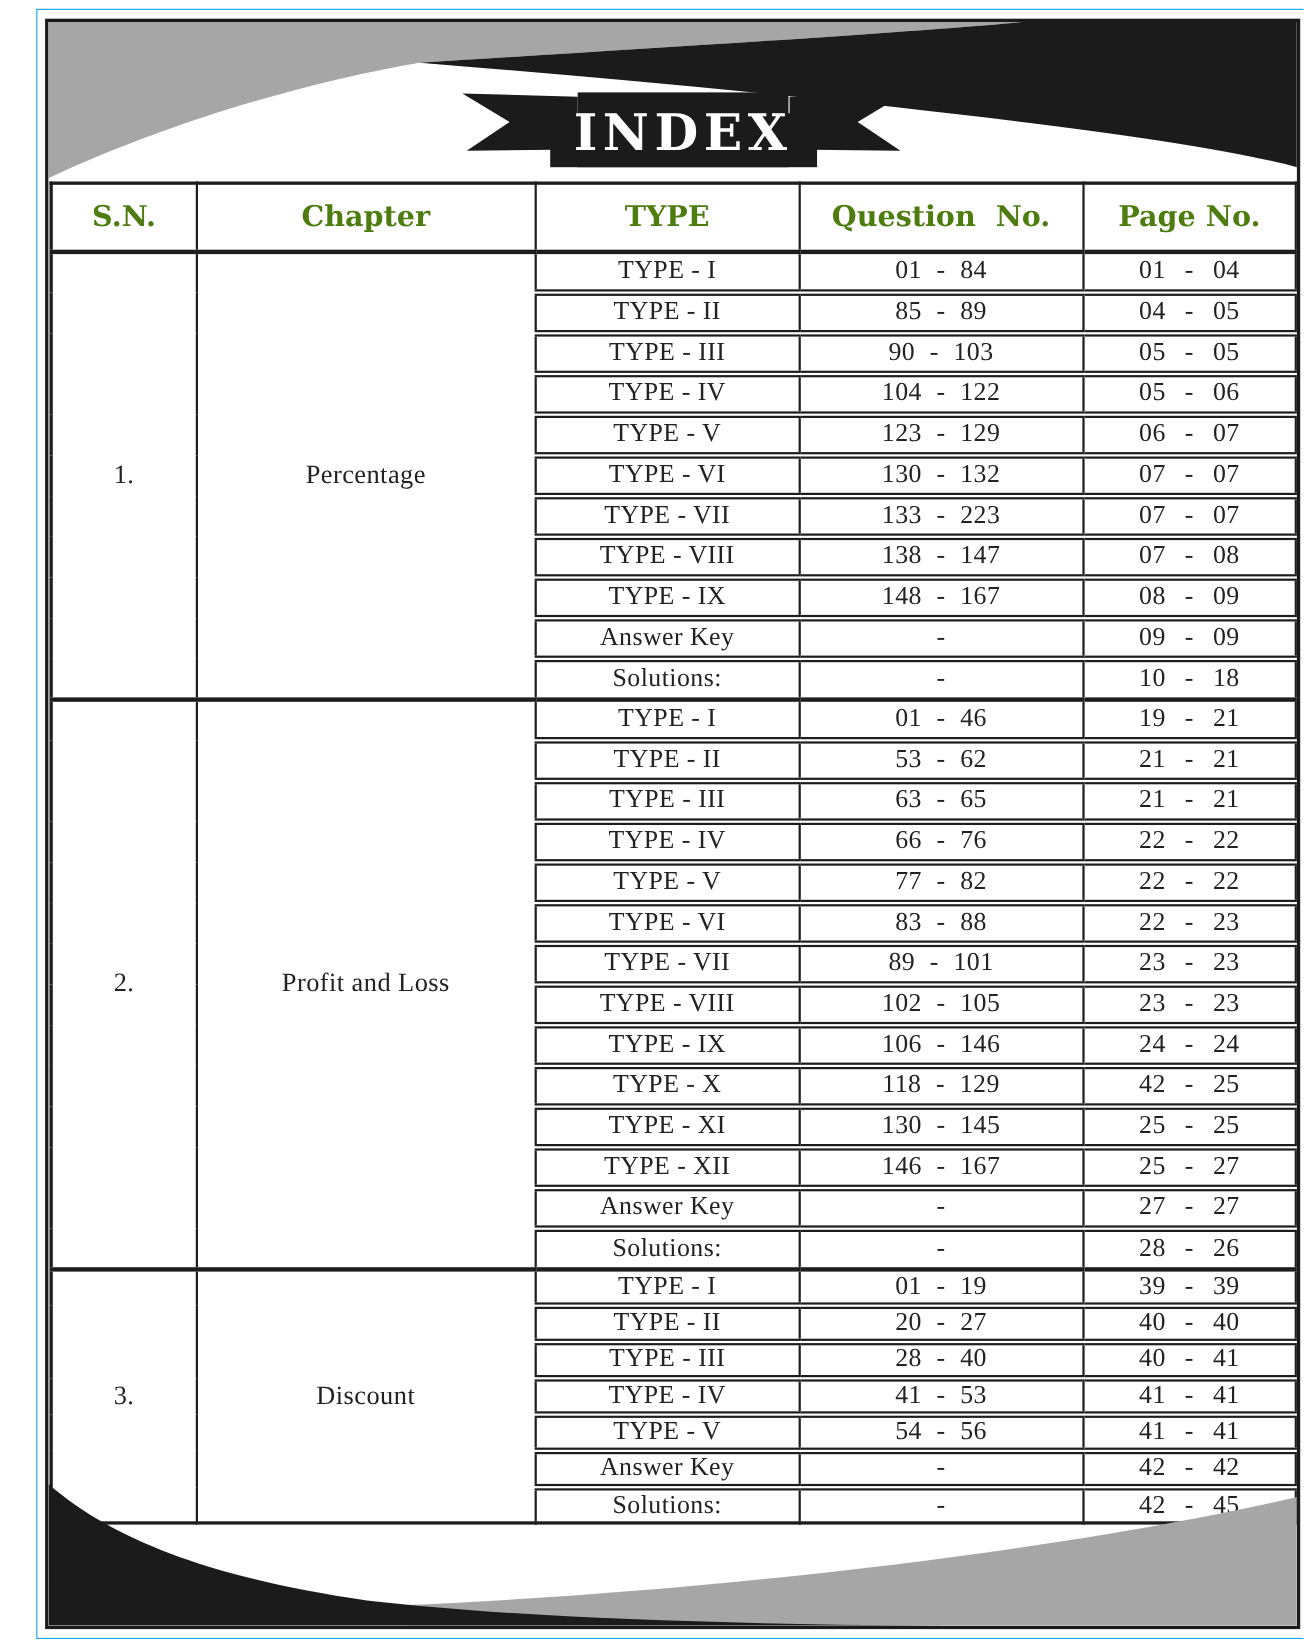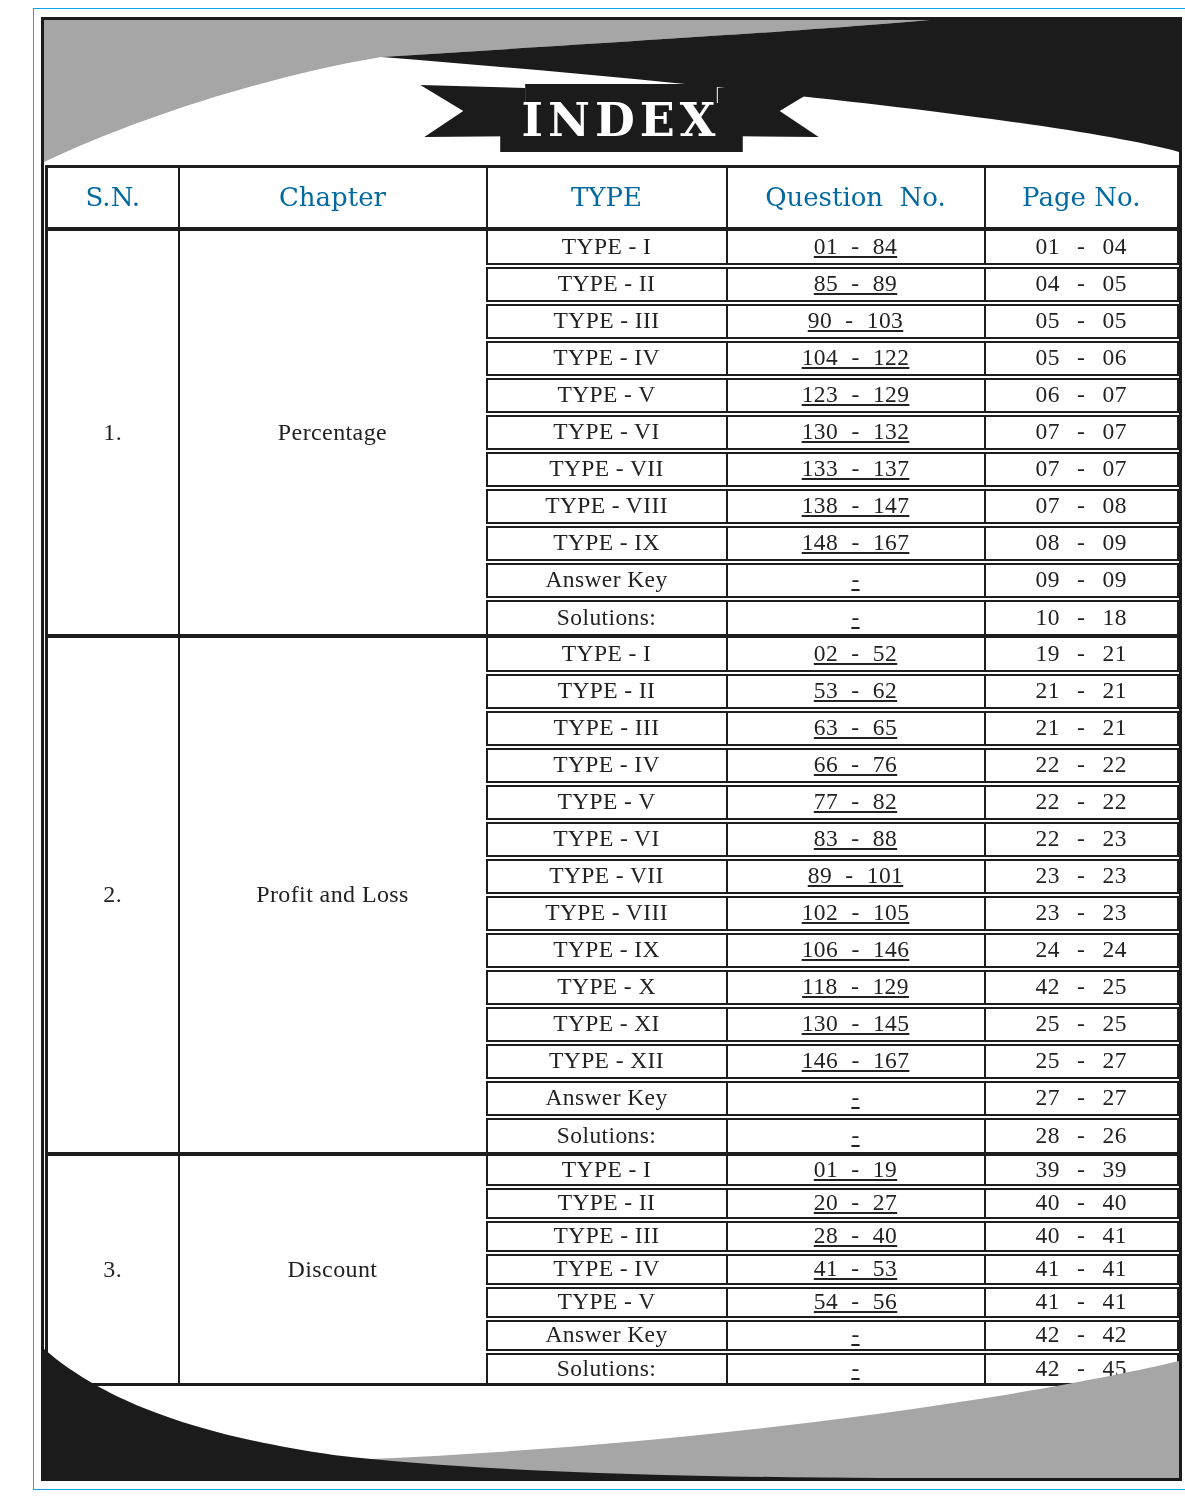--- a/index.html
+++ b/index.html
@@ -36,37 +36,37 @@
   .index-table{
     position:absolute;left:1px;top:145px;z-index:1;
     border-collapse:collapse;table-layout:fixed;
     width:1132px;
     border:3px solid var(--line);
   }
   col.w-sn{width:132px;} col.w-chapter{width:308px;} col.w-type{width:240px;}
   col.w-question{width:258px;} col.w-page{width:194px;}
   .index-table th{
     font-family:"DejaVu Serif", serif;
-    font-weight:normal;font-size:26px;color:#0369a1;
+    font-weight:bold;font-size:26px;color:#4d7c0f;
     border-bottom:3px solid var(--line);
     border-left:2px solid var(--line);
     white-space:pre;padding:0;text-align:center;
   }
   thead tr{height:62px;}
   tbody tr{height:37px;}
   tbody tr.sec-2{height:33px;}
   .index-table td{
     font-size:23.5px;letter-spacing:0.4px;
     border-left:2px solid var(--line);
     padding:0;text-align:center;vertical-align:middle;line-height:1.1;
     color:var(--text);
   }
   tbody tr.section-start td{border-top:4px solid var(--line);}
   tbody tr:not(.section-start) td:not(.merged){border-top:6px double var(--line);}
-  td.col-question{word-spacing:7px;text-decoration:underline;}
+  td.col-question{word-spacing:7px;}
   td.col-page{word-spacing:11px;}
   td.merged{font-size:24px;}
 </style>
 </head>
 <body>
 
 <div class="outer-frame">
   <div class="inner-frame">
 
     <svg class="deco deco-top" viewBox="0 0 1137 145" preserveAspectRatio="none">
@@ -126,21 +126,21 @@
             <td class="col-question">123 - 129</td>
             <td class="col-page">06 - 07</td>
           </tr>
           <tr class="sec-0">
             <td class="col-type">TYPE - VI</td>
             <td class="col-question">130 - 132</td>
             <td class="col-page">07 - 07</td>
           </tr>
           <tr class="sec-0">
             <td class="col-type">TYPE - VII</td>
-            <td class="col-question">133 - 137</td>
+            <td class="col-question">133 - 223</td>
             <td class="col-page">07 - 07</td>
           </tr>
           <tr class="sec-0">
             <td class="col-type">TYPE - VIII</td>
             <td class="col-question">138 - 147</td>
             <td class="col-page">07 - 08</td>
           </tr>
           <tr class="sec-0">
             <td class="col-type">TYPE - IX</td>
             <td class="col-question">148 - 167</td>
@@ -153,21 +153,21 @@
           </tr>
           <tr class="sec-0">
             <td class="col-type">Solutions:</td>
             <td class="col-question">-</td>
             <td class="col-page">10 - 18</td>
           </tr>
           <tr class="sec-1 section-start">
             <td rowspan="14" class="col-sn merged">2.</td>
             <td rowspan="14" class="col-chapter merged">Profit and Loss</td>
             <td class="col-type">TYPE - I</td>
-            <td class="col-question">02 - 52</td>
+            <td class="col-question">01 - 46</td>
             <td class="col-page">19 - 21</td>
           </tr>
           <tr class="sec-1">
             <td class="col-type">TYPE - II</td>
             <td class="col-question">53 - 62</td>
             <td class="col-page">21 - 21</td>
           </tr>
           <tr class="sec-1">
             <td class="col-type">TYPE - III</td>
             <td class="col-question">63 - 65</td>

